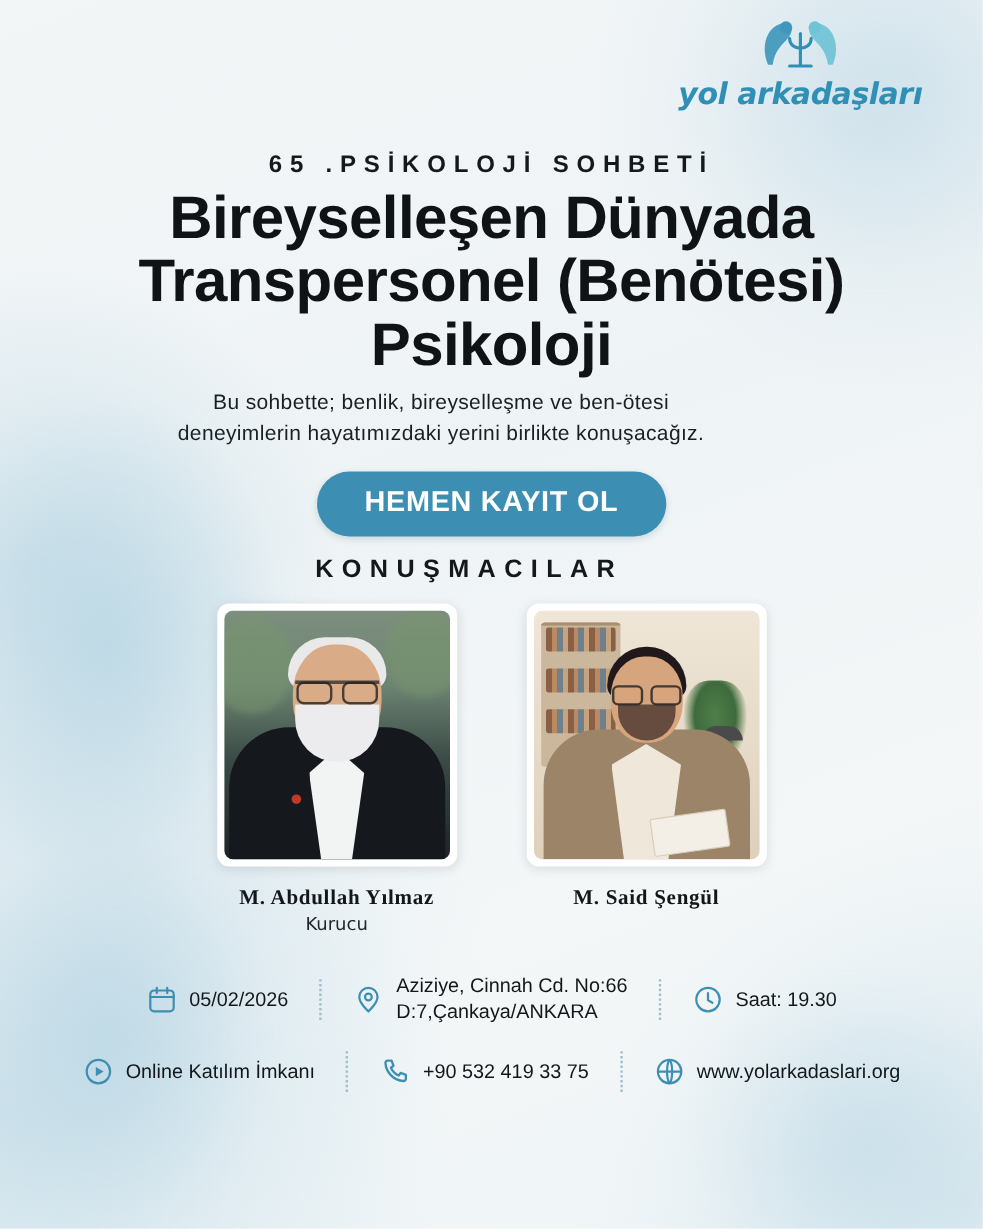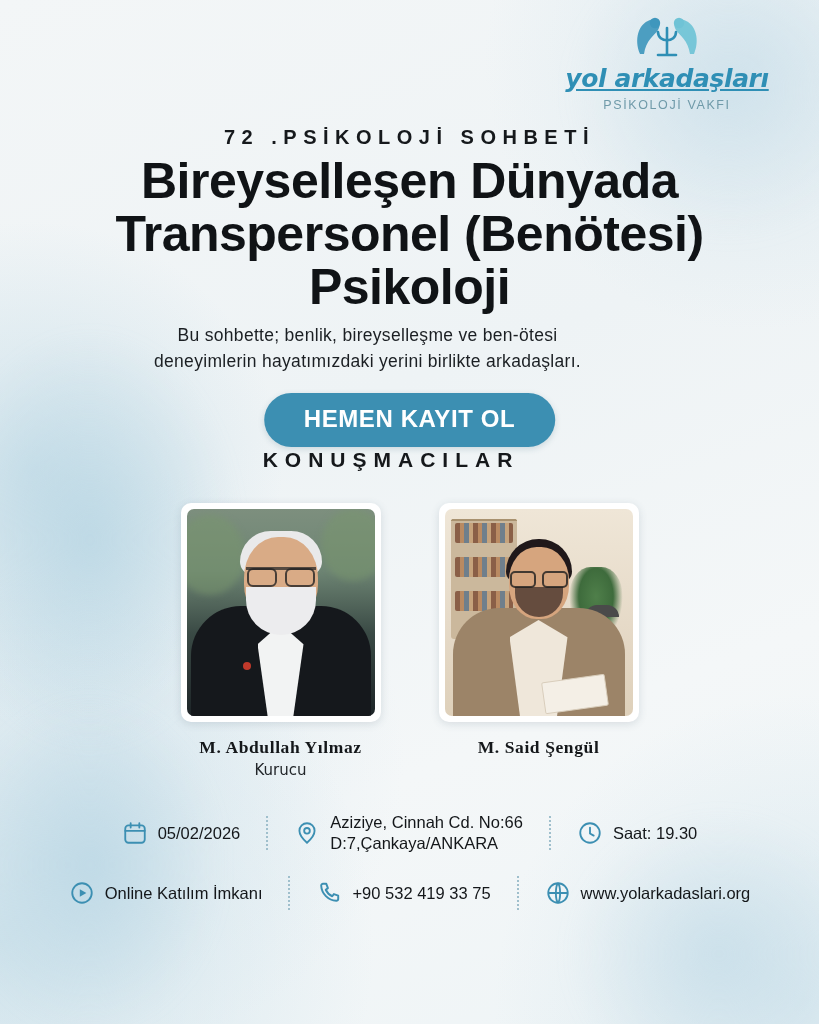--- a/index.html
+++ b/index.html
@@ -67,21 +67,20 @@
     align-items: flex-end;
   }
   .logo-name {
     font-family: "DejaVu Sans", sans-serif;
     font-size: 25px;
     font-weight: bold;
     font-style: italic;
     color: #2f8fb5;
     letter-spacing: -0.4px;
     margin-top: 2px;
-    text-decoration: underline;
   }
   .logo-sub {
     font-family: "Liberation Sans", sans-serif;
     font-size: 12.5px;
     color: #6f9aa9;
     letter-spacing: 1.6px;
     margin-top: 5px;
   }
 
   
@@ -135,21 +134,21 @@
     border-radius: 28px;
     border: none;
     cursor: pointer;
     box-shadow: 0 2px 6px rgba(40,90,110,0.18);
     font-family: "Liberation Sans", sans-serif;
   }
 
   
   .speakers-label {
     position: absolute;
-    top: 448px;
+    top: 463px;
     left: 0;
     width: 782px;
     text-align: center;
     font-size: 21px;
     font-weight: bold;
     letter-spacing: 7px;
     color: #15181b;
   }
   .speakers {
     position: absolute;
@@ -362,34 +361,33 @@
         <path d="M12 40 C6 26 10 10 22 6 C30 3 34 10 30 16 C26 22 18 26 16 40 Z" fill="#3f97bd" opacity="0.92"></path>
         <path d="M66 40 C72 26 68 10 56 6 C48 3 44 10 48 16 C52 22 60 26 62 40 Z" fill="#6fc3d6" opacity="0.92"></path>
         <circle cx="27" cy="9" r="5.2" fill="#3f97bd"></circle>
         <circle cx="51" cy="9" r="5.2" fill="#6fc3d6"></circle>
         <path d="M39 14 L39 40" stroke="#2f8fb5" stroke-width="2.6" stroke-linecap="round"></path>
         <path d="M30 18 C30 29 48 29 48 18" stroke="#2f8fb5" stroke-width="2.6" fill="none" stroke-linecap="round"></path>
         <path d="M30 41 L48 41" stroke="#2f8fb5" stroke-width="2.6" stroke-linecap="round"></path>
       </svg>
     </div>
     <div class="logo-name">yol arkadaşları</div>
-    <div class="logo-sub">PSİKOLOJİ VAKFI</div>
   </div>
 
-  <div class="kicker">72 .PSİKOLOJİ SOHBETİ</div>
+  <div class="kicker">65 .PSİKOLOJİ SOHBETİ</div>
 
   <div class="title">
     <div>Bireyselleşen Dünyada</div>
     <div>Transpersonel (Benötesi)</div>
     <div>Psikoloji</div>
   </div>
 
   <div class="desc">
     <div>Bu sohbette; benlik, bireyselleşme ve ben-ötesi</div>
-    <div>deneyimlerin hayatımızdaki yerini birlikte arkadaşları.</div>
+    <div>deneyimlerin hayatımızdaki yerini birlikte konuşacağız.</div>
   </div>
 
   <button class="cta">HEMEN KAYIT OL</button>
 
   <div class="speakers-label">KONUŞMACILAR</div>
 
   <div class="speakers">
 
     <div class="speaker">
       <div class="photo-frame">

